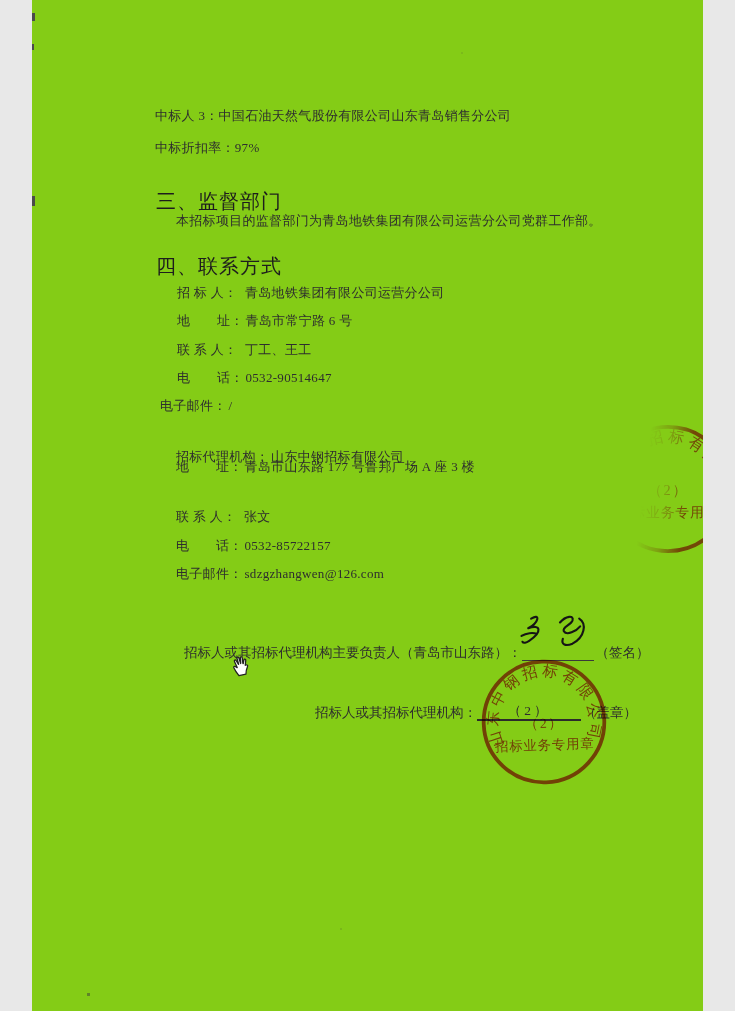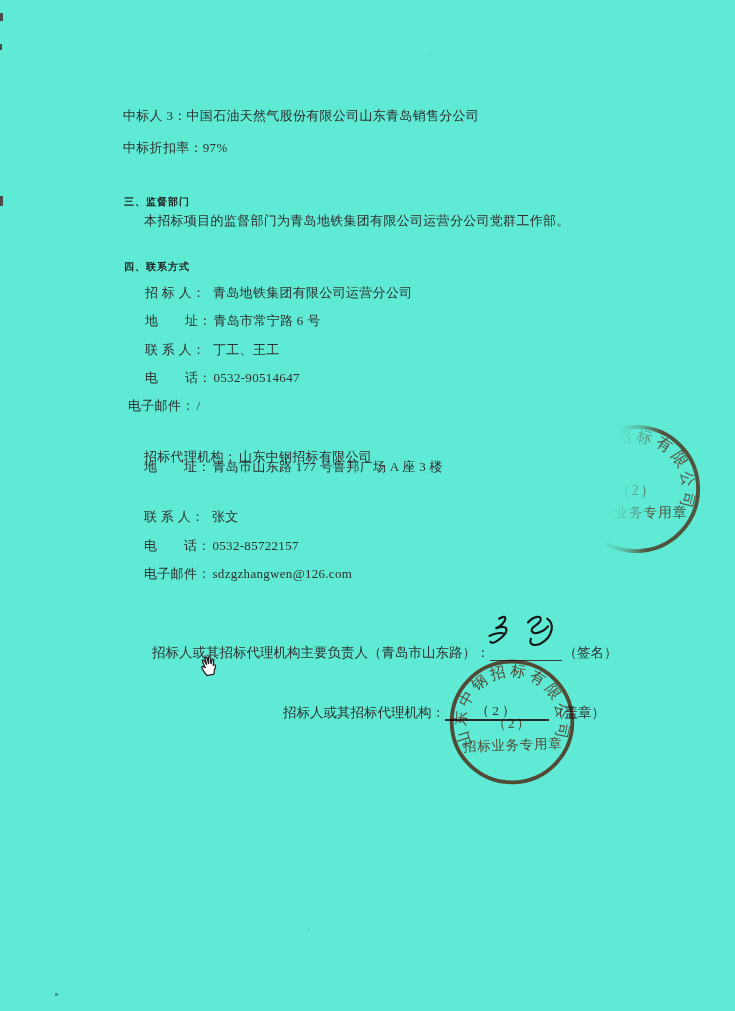--- a/index.html
+++ b/index.html
@@ -1,23 +1,23 @@
 <!DOCTYPE html>
 <html><head>
 <meta charset="utf-8">
 <style>
   html,body{margin:0;padding:0;background:#e8e8e8;}
   .page{
-    position:relative;width:735px;height:1011px;margin:0 auto;
-    background:#5eead4;overflow:hidden;
+    position:relative;width:671px;height:1011px;margin:0 auto;
+    background:#84cc16;overflow:hidden;
     font-family:"Liberation Serif","DejaVu Serif",serif;
     color:#2e2e2e;
   }
   .tl{position:absolute;white-space:nowrap;font-size:13px;letter-spacing:0.3px;line-height:17px;}
-  .h{font-size:10px;font-weight:bold;color:#1d1d1d;letter-spacing:1px;}
+  .h{font-size:20px;font-weight:normal;color:#1d1d1d;letter-spacing:1px;}
   .row .lbl{display:inline-block;min-width:66px;}
   .row .val{margin-left:2px;}
   .blank-line{display:flex;align-items:flex-end;}
   .sig-slot{display:inline-block;width:72px;height:17px;border-bottom:1.5px solid #3a3a3a;}
   .seal-slot{display:inline-block;min-width:104px;text-align:center;border-bottom:2px solid #2b2b2b;letter-spacing:3px;}
   .suffix{margin-left:2px;}
   .stamp{position:absolute;mix-blend-mode:multiply;opacity:0.92;}
   .stamp svg{width:100%;height:100%;}
   .stamp-top{
     left:567px;top:420px;width:138px;height:138px;

